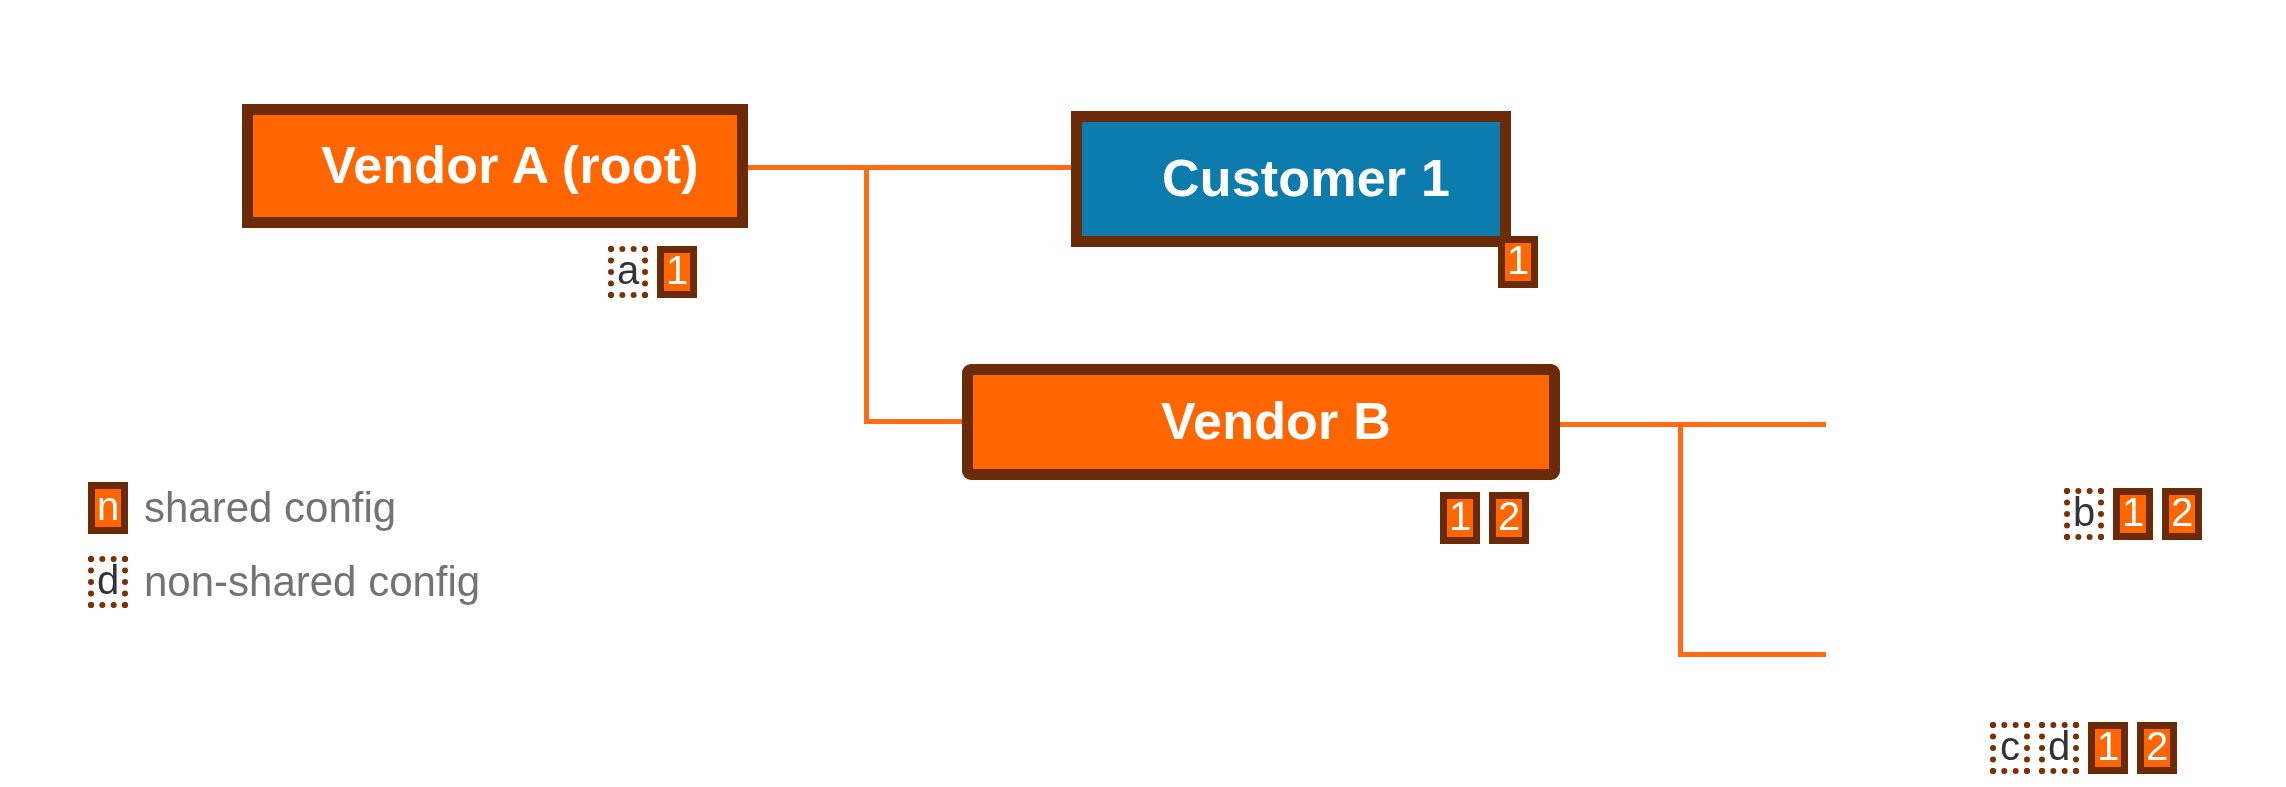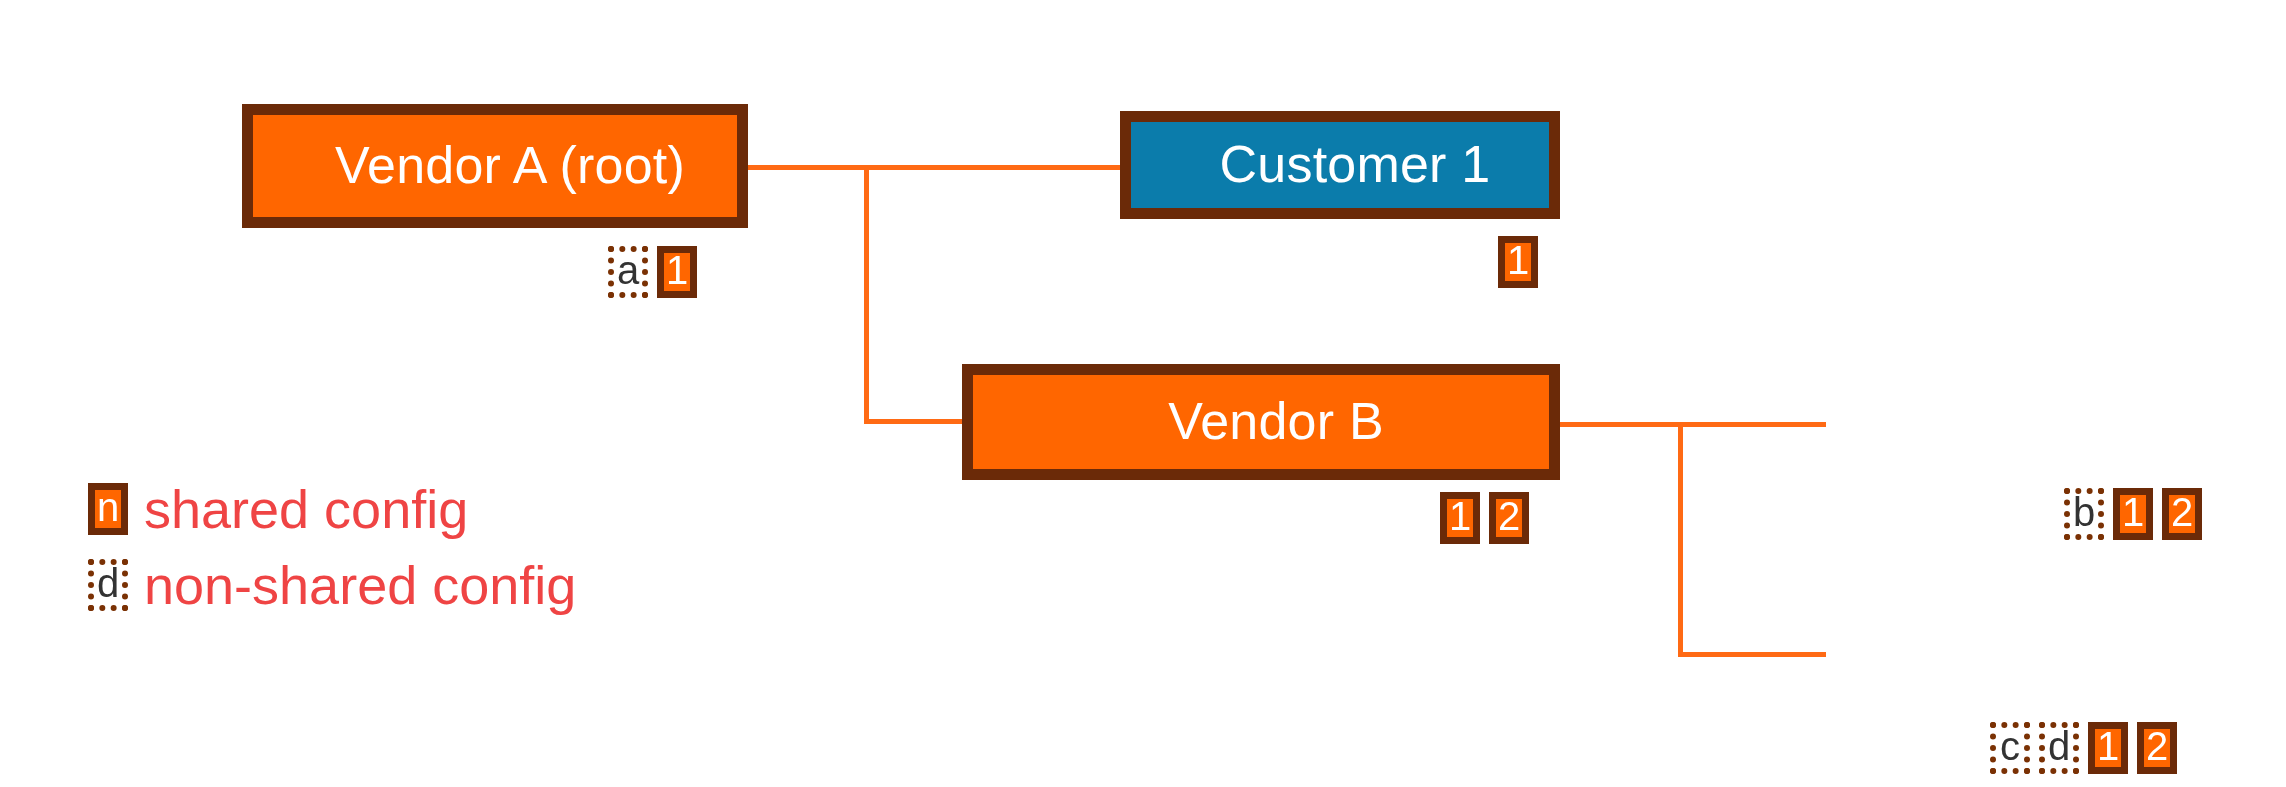--- a/index.html
+++ b/index.html
@@ -30,21 +30,21 @@
   
   .node {
     position: absolute;
     box-sizing: border-box;
     border: 11px solid #6b2a08;
     display: flex;
     align-items: center;
     justify-content: center;
     color: #ffffff;
     font-size: 52px;
-    font-weight: 400;
+    font-weight: 700;
     letter-spacing: 0.2px;
     line-height: 1;
     white-space: nowrap;
     padding-left: 30px;
   }
   .node-vendor { background: #ff6600; }
   .node-customer { background: #0b7cab; }
   .node-label {
     color: #ffffff;
     font-size: 52px;
@@ -91,22 +91,22 @@
     flex-direction: column;
     gap: 22px;
   }
   .legend-item {
     display: flex;
     flex-direction: row;
     align-items: center;
     gap: 16px;
   }
   .legend-text {
-    font-size: 54px;
-    color: #ef4444;
+    font-size: 42px;
+    color: #737373;
     line-height: 1;
     white-space: nowrap;
   }
 </style>
 </head>
 <body>
 
 <div id="canvas">
 
   <div class="edge edge-h" style="left:743px; top:165px; width:125px;"></div>
@@ -130,30 +130,30 @@
   </div>
   <div class="badge-row" style="left:608px; top:246px;">
     <div class="badge badge-nonshared">
       <span>a</span>
     </div>
     <div class="badge badge-shared">
       <span>1</span>
     </div>
   </div>
 
-  <div class="node node-customer" style="left:1120px; top:111px; width:440px; height:108px;">
+  <div class="node node-customer" style="left:1071px; top:111px; width:440px; height:136px;">
     <span class="node-label">Customer 1</span>
   </div>
   <div class="badge-row" style="left:1498px; top:236px;">
     <div class="badge badge-shared">
       <span>1</span>
     </div>
   </div>
 
-  <div class="node node-vendor" style="left:962px; top:364px; width:598px; height:116px;">
+  <div class="node node-vendor" style="left:962px; top:364px; width:598px; height:116px;border-radius:9px;">
     <span class="node-label">Vendor B</span>
   </div>
   <div class="badge-row" style="left:1440px; top:492px;">
     <div class="badge badge-shared">
       <span>1</span>
     </div>
     <div class="badge badge-shared">
       <span>2</span>
     </div>
   </div>

